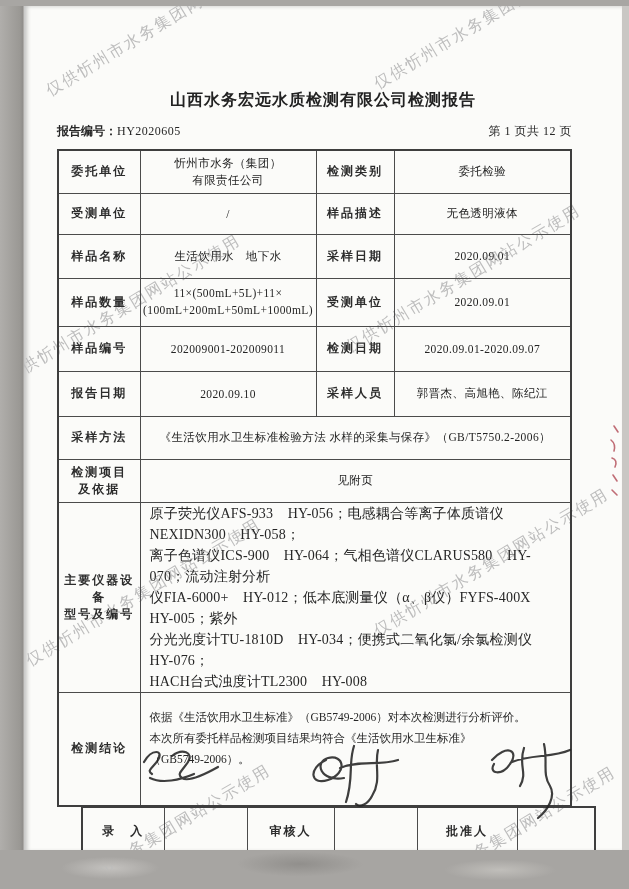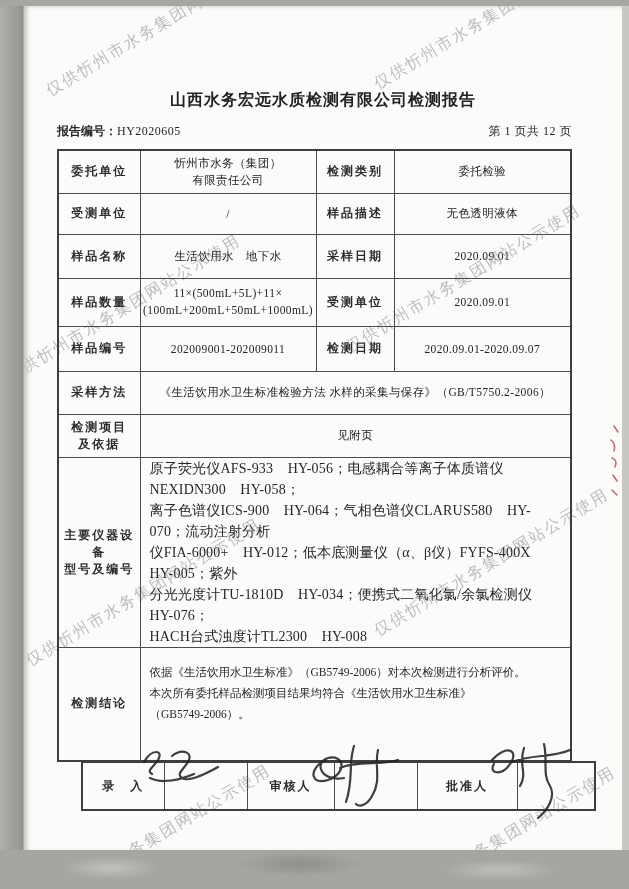--- a/index.html
+++ b/index.html
@@ -93,20 +93,26 @@
 (100mL+200mL+50mL+1000mL)</td>
           <td class="lbl">受测单位</td>
           <td class="val">2020.09.01</td>
         </tr>
         <tr style="height:45px">
           <td class="lbl">样品编号</td>
           <td class="val">202009001-202009011</td>
           <td class="lbl">检测日期</td>
           <td class="val">2020.09.01-2020.09.07</td>
         </tr>
+        <tr style="height:45px">
+          <td class="lbl">报告日期</td>
+          <td class="val">2020.09.10</td>
+          <td class="lbl">采样人员</td>
+          <td class="val">郭晋杰、高旭艳、陈纪江</td>
+        </tr>
         <tr style="height:43px">
           <td class="lbl">采样方法</td>
           <td class="val" colspan="3">《生活饮用水卫生标准检验方法 水样的采集与保存》（GB/T5750.2-2006）</td>
         </tr>
         <tr style="height:43px">
           <td class="lbl pre">检测项目
 及依据</td>
           <td class="val" colspan="3">见附页</td>
         </tr>
         <tr style="height:130px">

